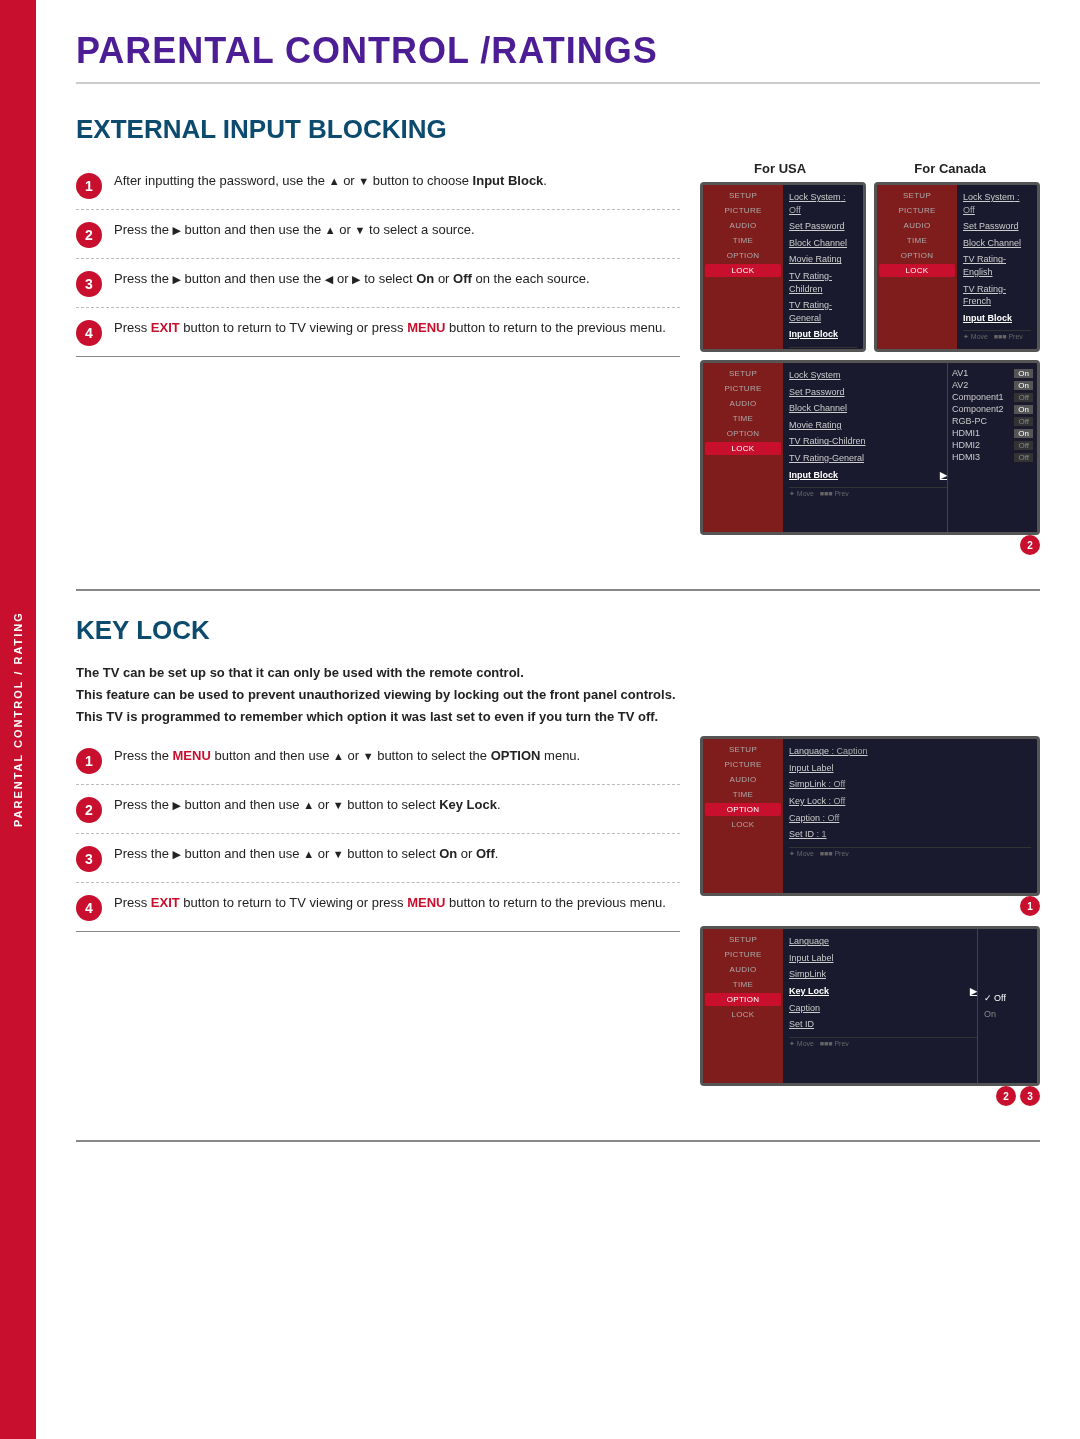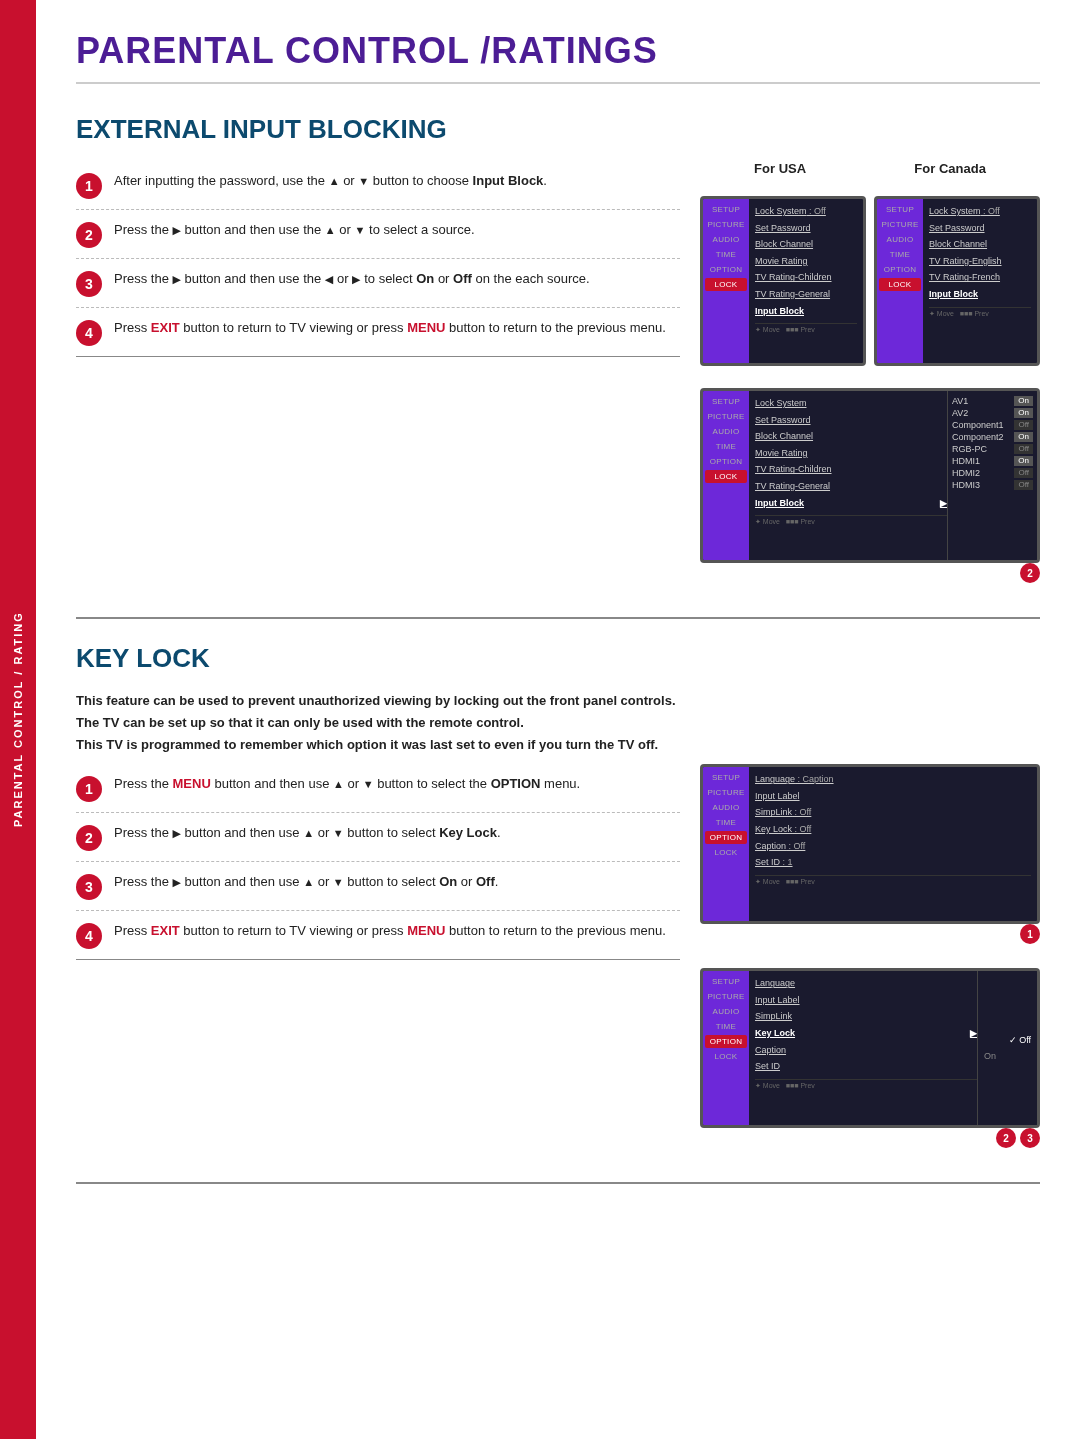--- a/index.html
+++ b/index.html
@@ -72,21 +72,20 @@
 
     .instructions-col {
       flex: 1;
     }
 
     .screens-col {
       width: 340px;
       flex-shrink: 0;
       display: flex;
       flex-direction: column;
-      gap: 14px;
     }
 
     .step {
       display: flex;
       align-items: flex-start;
       gap: 12px;
       padding: 10px 0;
       border-bottom: 1px dashed #bbb;
     }
 
@@ -125,22 +124,22 @@
       font-size: 10px;
       color: #fff;
     }
 
     .tv-inner {
       display: flex;
       height: 100%;
     }
 
     .tv-sidebar {
-      background: #6d28d9;
-      width: 46px;
+      background: #7f1d1d;
+      width: 80px;
       padding: 4px 2px;
       display: flex;
       flex-direction: column;
       gap: 2px;
     }
 
     .tv-sidebar-item {
       font-size: 8px;
       color: #aaa;
       text-align: center;
@@ -204,20 +203,21 @@
       justify-content: center;
       margin-left: 4px;
     }
 
     .tv-sub-item {
       font-size: 9px;
       display: flex;
       justify-content: space-between;
       color: #ccc;
       padding: 1px 0;
+      align-items: center;
     }
 
     .tv-sub-item .on { color: #fff; }
     .tv-sub-item .off { color: #888; }
 
     .section-divider {
       border: none;
       border-top: 2px solid #888;
       margin: 24px 0;
     }
@@ -418,22 +418,22 @@
         </div>
       </div>
     </div>
 
     <hr class="section-divider">
 
     <div>
       <div class="section-title">KEY LOCK</div>
 
       <div style="font-size:13px; font-weight:bold; margin-bottom:8px; line-height:1.7;">
+        <div>The TV can be set up so that it can only be used with the remote control.</div>
         <div>This feature can be used to prevent unauthorized viewing by locking out the front panel controls.</div>
-        <div>The TV can be set up so that it can only be used with the remote control.</div>
         <div>This TV is programmed to remember which option it was last set to even if you turn the TV off.</div>
       </div>
 
       <div class="two-col">
 
         <div class="instructions-col">
 
           <div class="step">
             <div class="step-num">1</div>
             <div class="step-text">
@@ -511,21 +511,21 @@
                   <div class="tv-menu-item highlighted" style="display:flex; justify-content:space-between;">
                     <span>Key Lock</span>
                       <span>▶</span>
                   </div>
                   <div class="tv-menu-item">Caption</div>
                   <div class="tv-menu-item">Set ID</div>
                   <div class="tv-footer">✦ Move &nbsp; ■■■ Prev</div>
                 </div>
 
                 <div style="background:#1a1a2e; padding:4px 6px; min-width:60px; border-left:1px solid #444; display:flex; flex-direction:column; justify-content:center; gap:6px;">
-                  <div style="font-size:9px; color:#fff;text-align:right;">✓ Off</div>
+                  <div style="font-size:9px; color:#fff;">✓ Off</div>
                   <div style="font-size:9px; color:#888;">On</div>
                 </div>
               </div>
             </div>
             <div class="badge-row">
               <div class="badge-inline">2</div>
               <div class="badge-inline">3</div>
             </div>
           </div>
 

